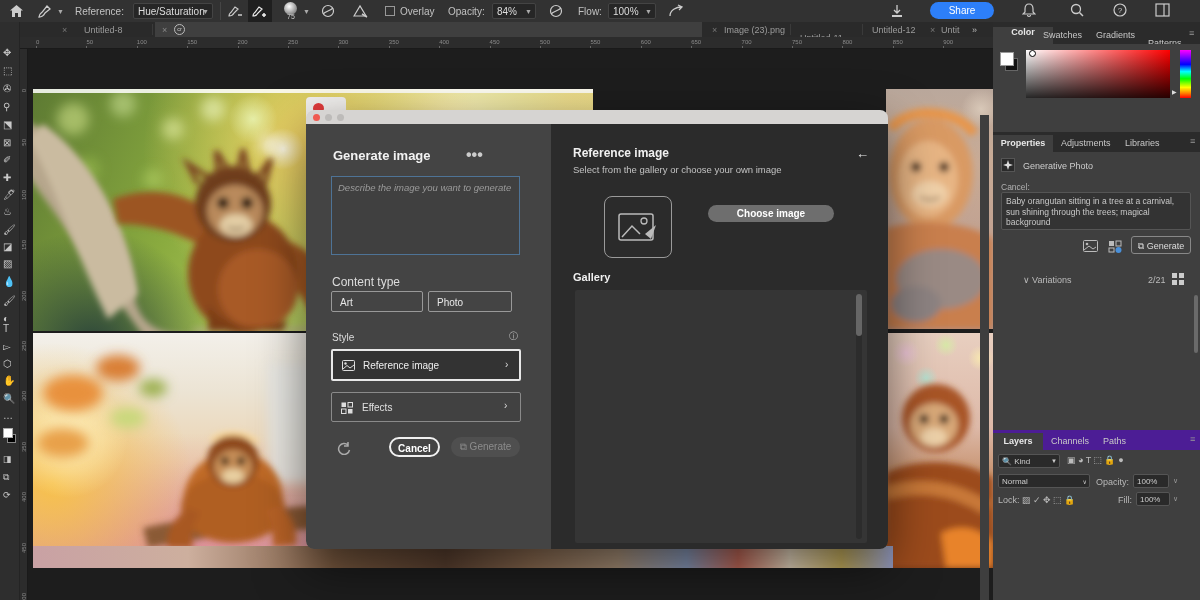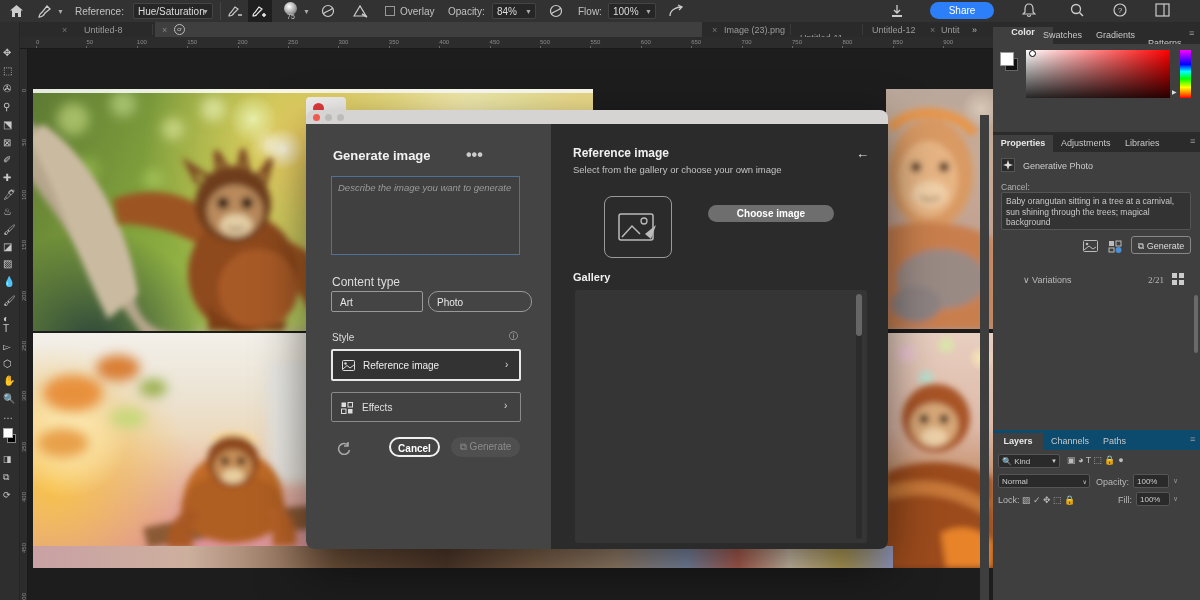--- a/index.html
+++ b/index.html
@@ -382,31 +382,31 @@
           <rect x="1" y="1" width="5" height="5" fill="#bbb"></rect>
           <rect x="8" y="1" width="5" height="5" fill="none" stroke="#bbb"></rect>
           <rect x="1" y="8" width="5" height="4" fill="none" stroke="#bbb"></rect>
           <circle cx="10.5" cy="10" r="3" fill="#4a90d9"></circle>
         </svg>
       <div class="abs" style="left:138px; top:84px; width:60px; height:18px; border:1px solid #888; border-radius:3px; color:#ddd; text-align:center; padding-top:4px;">⧉ Generate</div>
     </div>
 
     <div class="abs" style="left:0; top:245px; width:207px; height:185px; background:#3f3f3f;">
       <span class="abs" style="left:6px; top:8px; color:#bbb;margin-left:24px;">∨ Variations</span>
-      <span class="abs" style="left:155px; top:8px; color:#bbb;font-family:Liberation Serif, serif;">2/21</span>
+      <span class="abs" style="left:155px; top:8px; color:#bbb;">2/21</span>
       <svg class="abs" style="left:178px; top:5px;" width="14" height="14" viewBox="0 0 14 14">
           <rect x="1" y="1" width="5" height="5" fill="#ccc"></rect>
           <rect x="8" y="1" width="5" height="5" fill="#ccc"></rect>
           <rect x="1" y="8" width="5" height="5" fill="#ccc"></rect>
           <rect x="8" y="8" width="5" height="5" fill="#ccc"></rect>
         </svg>
       <div class="abs" style="left:201px; top:28px; width:4px; height:58px; background:#6a6a6a; border-radius:2px;"></div>
     </div>
 
-    <div class="abs" style="left:0; top:408px; width:207px; height:20px; background:#0c4a6e;">
+    <div class="abs" style="left:0; top:408px; width:207px; height:20px; background:#4c1d95;">
       <div class="abs" style="left:0; top:3px; width:50px; height:17px; background:#3f3f3f; color:#e8e8e8; font-weight:bold; text-align:center; padding-top:3px;">Layers</div>
       <span class="abs" style="left:58px; top:6px;">Channels</span>
       <span class="abs" style="left:110px; top:6px;">Paths</span>
       <span class="abs" style="left:197px; top:4px; color:#999;">≡</span>
     </div>
 
     <div class="abs" style="left:0; top:428px; width:207px; height:150px; background:#3f3f3f;">
       <div class="abs" style="left:5px; top:4px; width:62px; height:14px; background:#2a2a2a; border:1px solid #555; border-radius:2px; color:#ccc; padding:2px 3px; font-size:8px;">🔍 Kind <span style="position:absolute; right:2px; top:3px; font-size:6px;">▼</span></div>
       <span class="abs" style="left:74px; top:5px; color:#bbb;">▣ ◕ T ⬚ 🔒 ●</span>
       <div class="abs" style="left:5px; top:24px; width:92px; height:14px; background:#2a2a2a; border:1px solid #555; border-radius:2px; color:#ccc; padding:2px 3px; font-size:8px;">Normal <span style="position:absolute; right:2px; top:3px; font-size:6px;">∨</span></div>
@@ -427,21 +427,21 @@
       <div class="abs" style="left:19px; top:4px; width:7px; height:7px; border-radius:50%; background:#bdbbb9;"></div>
       <div class="abs" style="left:31px; top:4px; width:7px; height:7px; border-radius:50%; background:#bdbbb9;"></div>
     </div>
 
     <div class="abs" style="left:0; top:14px; width:245px; height:425px; background:#444444;">
       <span class="abs" style="left:27px; top:24px; color:#f2f2f2; font-weight:bold; font-size:13px;">Generate image</span>
       <span class="abs" style="left:160px; top:22px; color:#ccc; font-weight:bold;">•••</span>
       <div class="abs" style="left:25px; top:52px; width:189px; height:79px; background:#404040; border:1px solid #4e7396; color:#9a9a9a; font-style:italic; font-size:9.5px; padding:5px 6px;">Describe the image you want to generate</div>
       <span class="abs" style="left:26px; top:151px; color:#dcdcdc; font-size:12px;">Content type</span>
       <div class="abs" style="left:25px; top:167px; width:92px; height:21px; border:1px solid #999; border-radius:2px; color:#e8e8e8; font-size:10px; padding:5px 8px;">Art</div>
-      <div class="abs" style="left:122px; top:167px; width:104px; height:21px; border:1px solid #999; border-radius:10px; color:#e8e8e8; font-size:10px; padding:5px 8px;">Photo</div>
+      <div class="abs" style="left:122px; top:167px; width:84px; height:21px; border:1px solid #999; border-radius:2px; color:#e8e8e8; font-size:10px; padding:5px 8px;">Photo</div>
       <span class="abs" style="left:26px; top:208px; color:#dcdcdc; font-size:10px;">Style</span>
       <span class="abs" style="left:203px; top:206px; color:#bbb; font-size:9px;">ⓘ</span>
       <div class="abs" style="left:25px; top:225px; width:190px; height:32px; background:#333; border:2px solid #e8e8e8; border-radius:2px;">
         <svg class="abs" style="left:9px; top:9px;" width="13" height="11" viewBox="0 0 13 11">
             <rect x="0.5" y="0.5" width="12" height="10" rx="1" fill="none" stroke="#ddd"></rect>
             <circle cx="3.5" cy="3.5" r="1.2" fill="#ddd"></circle>
             <path d="M1 9 L5 5.5 L8 8 L12 5" stroke="#ddd" fill="none"></path>
           </svg>
         <span class="abs" style="left:30px; top:9px; color:#eee; font-size:10px;">Reference image</span>
         <span class="abs" style="left:172px; top:8px; color:#ddd; font-size:10px;">›</span>

